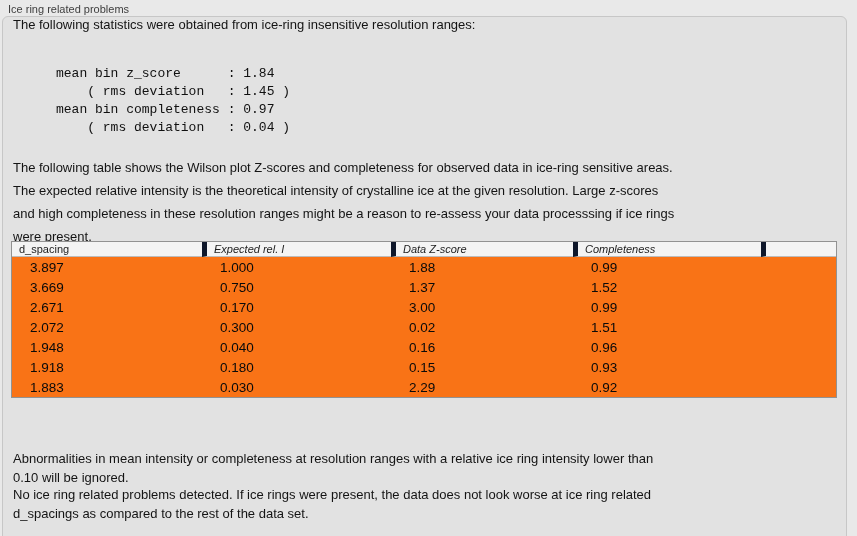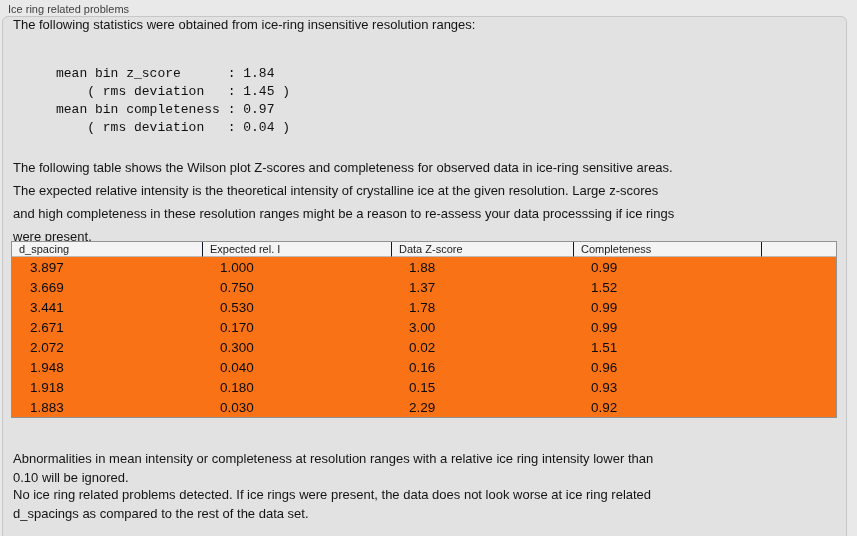--- a/index.html
+++ b/index.html
@@ -80,21 +80,22 @@
     border-bottom: 1px solid #bcbcbc;
     font-weight: normal;
     font-size: 11px;
     color: #1c1c1c;
     text-align: left;
     padding: 0 0 0 7px;
     overflow: hidden;
     white-space: nowrap;
   }
   table.ice-table th + th {
-    border-left: 1px solid #0f172a;
+    border-left: 5px solid #0f172a;
+    font-style: italic;
   }
   table.ice-table td {
     height: 20px;
     box-sizing: border-box;
     font-size: 13.5px;
     color: #0a0a0a;
     padding: 0 0 0 18px;
     vertical-align: middle;
     overflow: hidden;
     white-space: nowrap;
@@ -155,27 +156,20 @@
         <td></td>
       </tr>
       <tr>
         <td>3.669</td>
         <td>0.750</td>
         <td>1.37</td>
         <td>1.52</td>
         <td></td>
       </tr>
       <tr>
-        <td>3.441</td>
-        <td>0.530</td>
-        <td>1.78</td>
-        <td>0.99</td>
-        <td></td>
-      </tr>
-      <tr>
         <td>2.671</td>
         <td>0.170</td>
         <td>3.00</td>
         <td>0.99</td>
         <td></td>
       </tr>
       <tr>
         <td>2.072</td>
         <td>0.300</td>
         <td>0.02</td>

